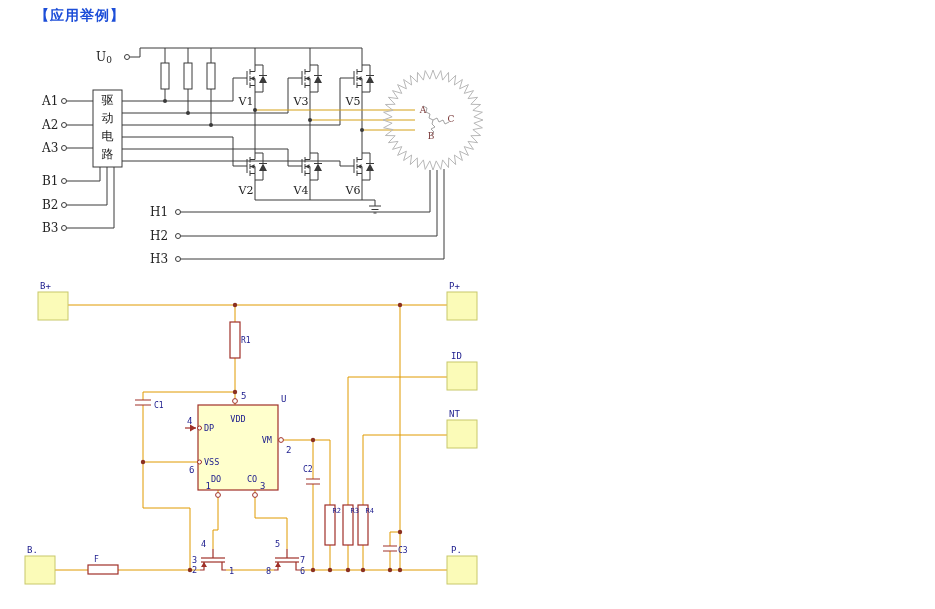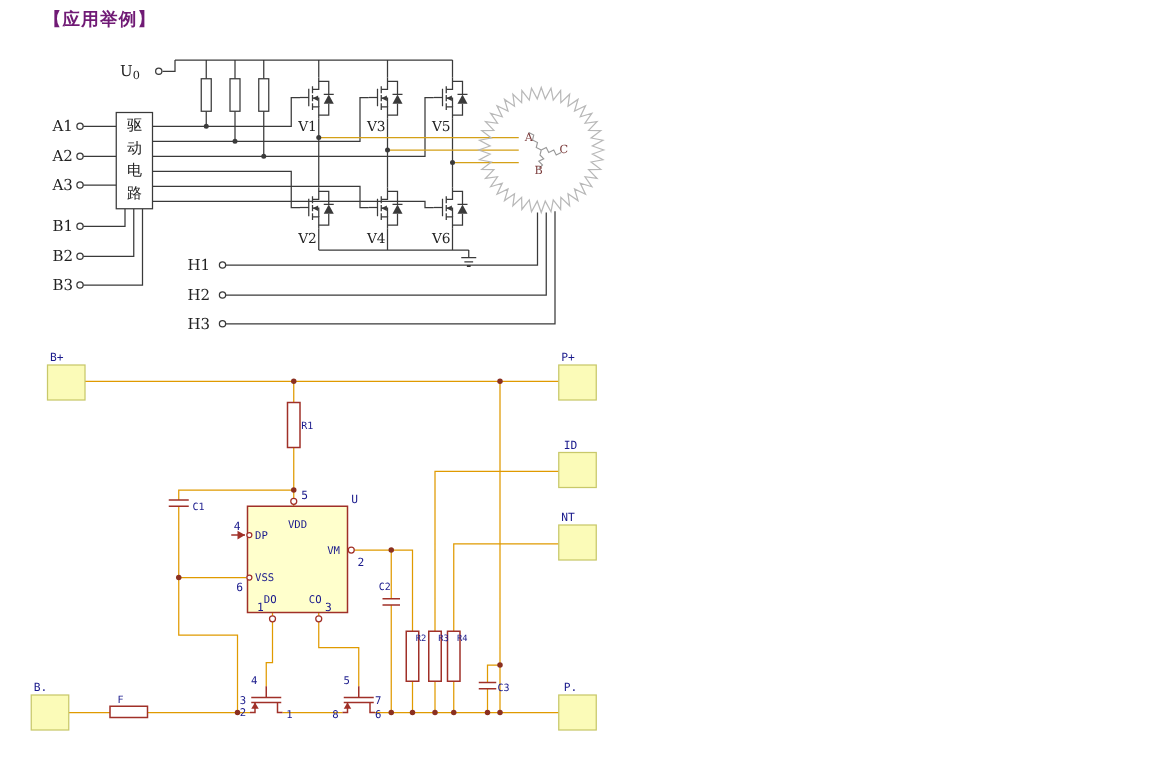--- a/index.html
+++ b/index.html
@@ -1,18 +1,18 @@
 <!DOCTYPE html>
 <html><head>
 <meta charset="utf-8">
 <style>
   html,body{margin:0;padding:0;background:#fff;}
   .page{position:relative;width:935px;height:609px;background:#ffffff;overflow:hidden;
         font-family:"DejaVu Serif", serif;}
-  .title{position:absolute;left:35px;top:7px;color:#701a75;font-weight:bold;
+  .title{position:absolute;left:35px;top:7px;color:#1d4ed8;font-weight:bold;
          font-size:14px;font-family:"DejaVu Sans", sans-serif;letter-spacing:1px;}
   svg{position:absolute;left:0;top:0;}
   text{user-select:none;}
   .c1t{font-family:"DejaVu Serif", serif;font-size:12px;fill:#222222;}
   .c1v{font-family:"DejaVu Serif", serif;font-size:11px;fill:#222222;}
   .c1d{font-family:"DejaVu Sans", sans-serif;font-size:12px;fill:#222222;}
   .abc{font-family:"DejaVu Serif", serif;font-size:9px;fill:#7a3a3a;}
   .nvy{font-family:"DejaVu Sans Mono", monospace;fill:#1a1a8c;}
   .s9{font-size:9px;} .s85{font-size:8.5px;} .s8{font-size:8px;} .s7{font-size:7px;}
 </style>

